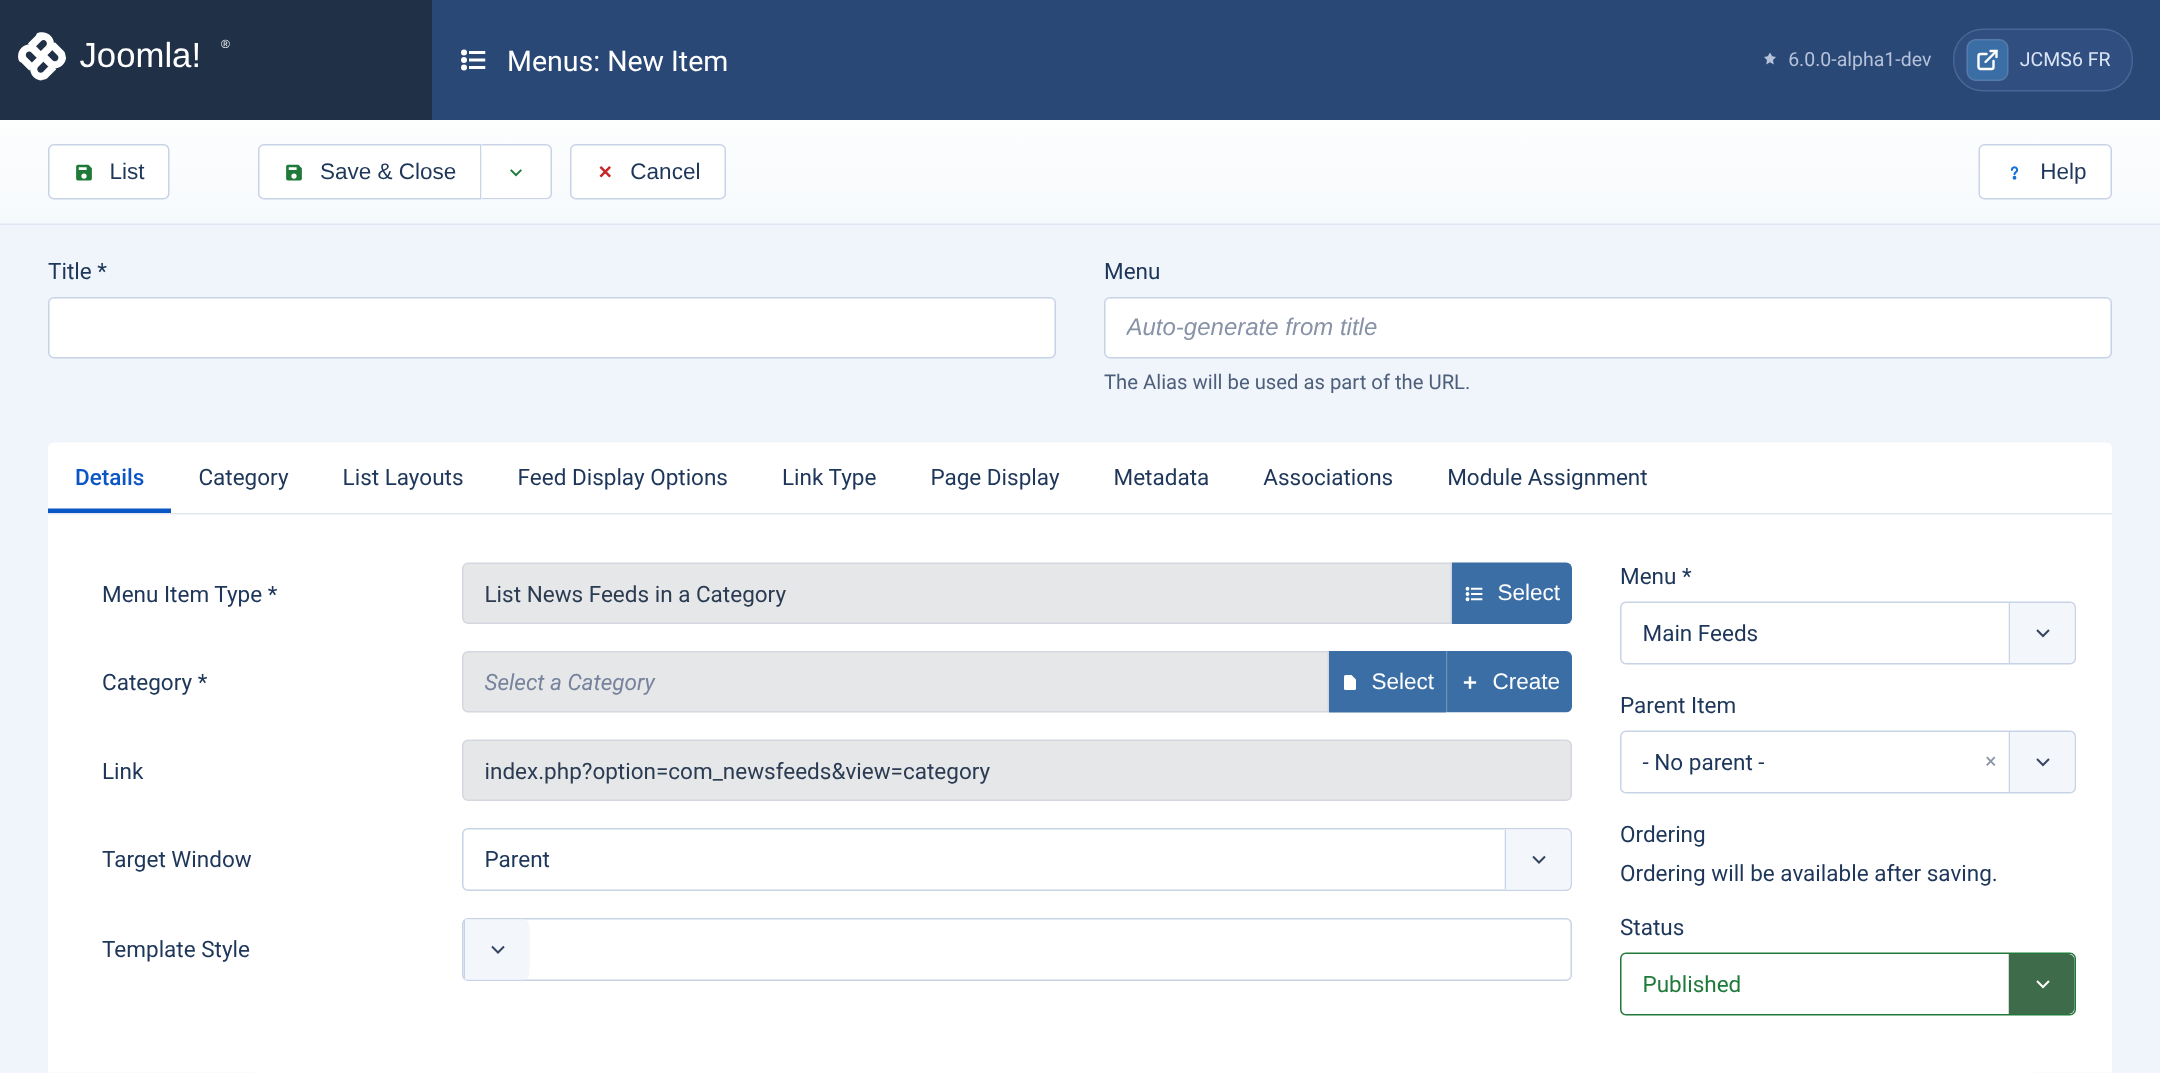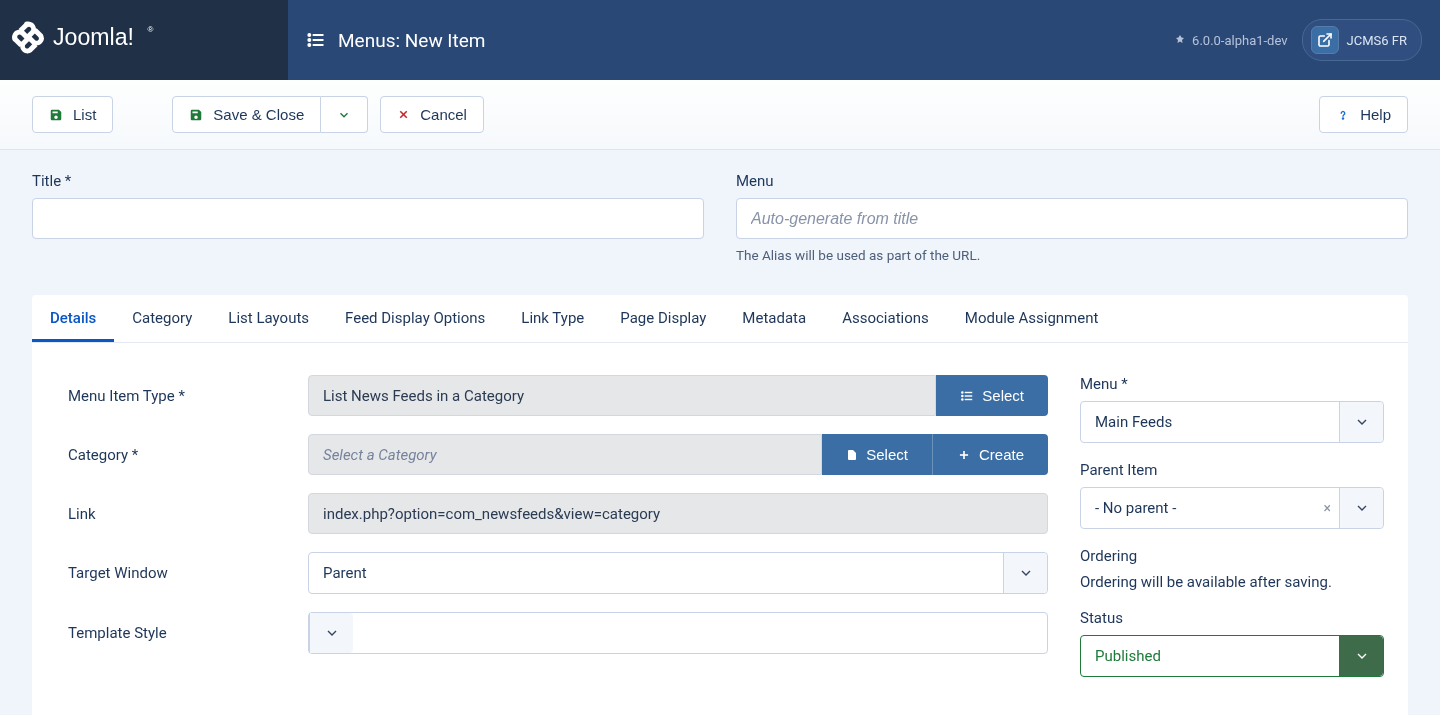--- a/index.html
+++ b/index.html
@@ -119,21 +119,21 @@
     border: 1px solid #d4d8de; border-radius: var(--radius) 0 0 var(--radius);
     display: flex; align-items: center; padding: 0 14px;
     font-size: 15px; color: #2b3b52;
   }
   .readonly.full { border-radius: var(--radius); }
   .readonly.placeholder { color: #77839c; font-style: italic; }
   .combo { display: flex; }
   .combo-btn {
     background: var(--j-action-blue); color: #fff;
     display: flex; align-items: center; gap: 8px;
-    padding: 0 24px; font-size: 15px; border: none;
+    padding: 0 8px; font-size: 15px; border: none;
     cursor: pointer;
   }
   .combo-btn:last-child { border-radius: 0 var(--radius) var(--radius) 0; }
   .combo .combo-btn + .combo-btn { border-left: 1px solid rgba(255,255,255,0.25); }
   .select {
     width: 100%; height: 42px; background: #fff;
     border: 1px solid var(--j-border); border-radius: var(--radius);
     display: flex; align-items: center; position: relative;
   }
   .select .sel-val { padding: 0 14px; flex: 1; }

